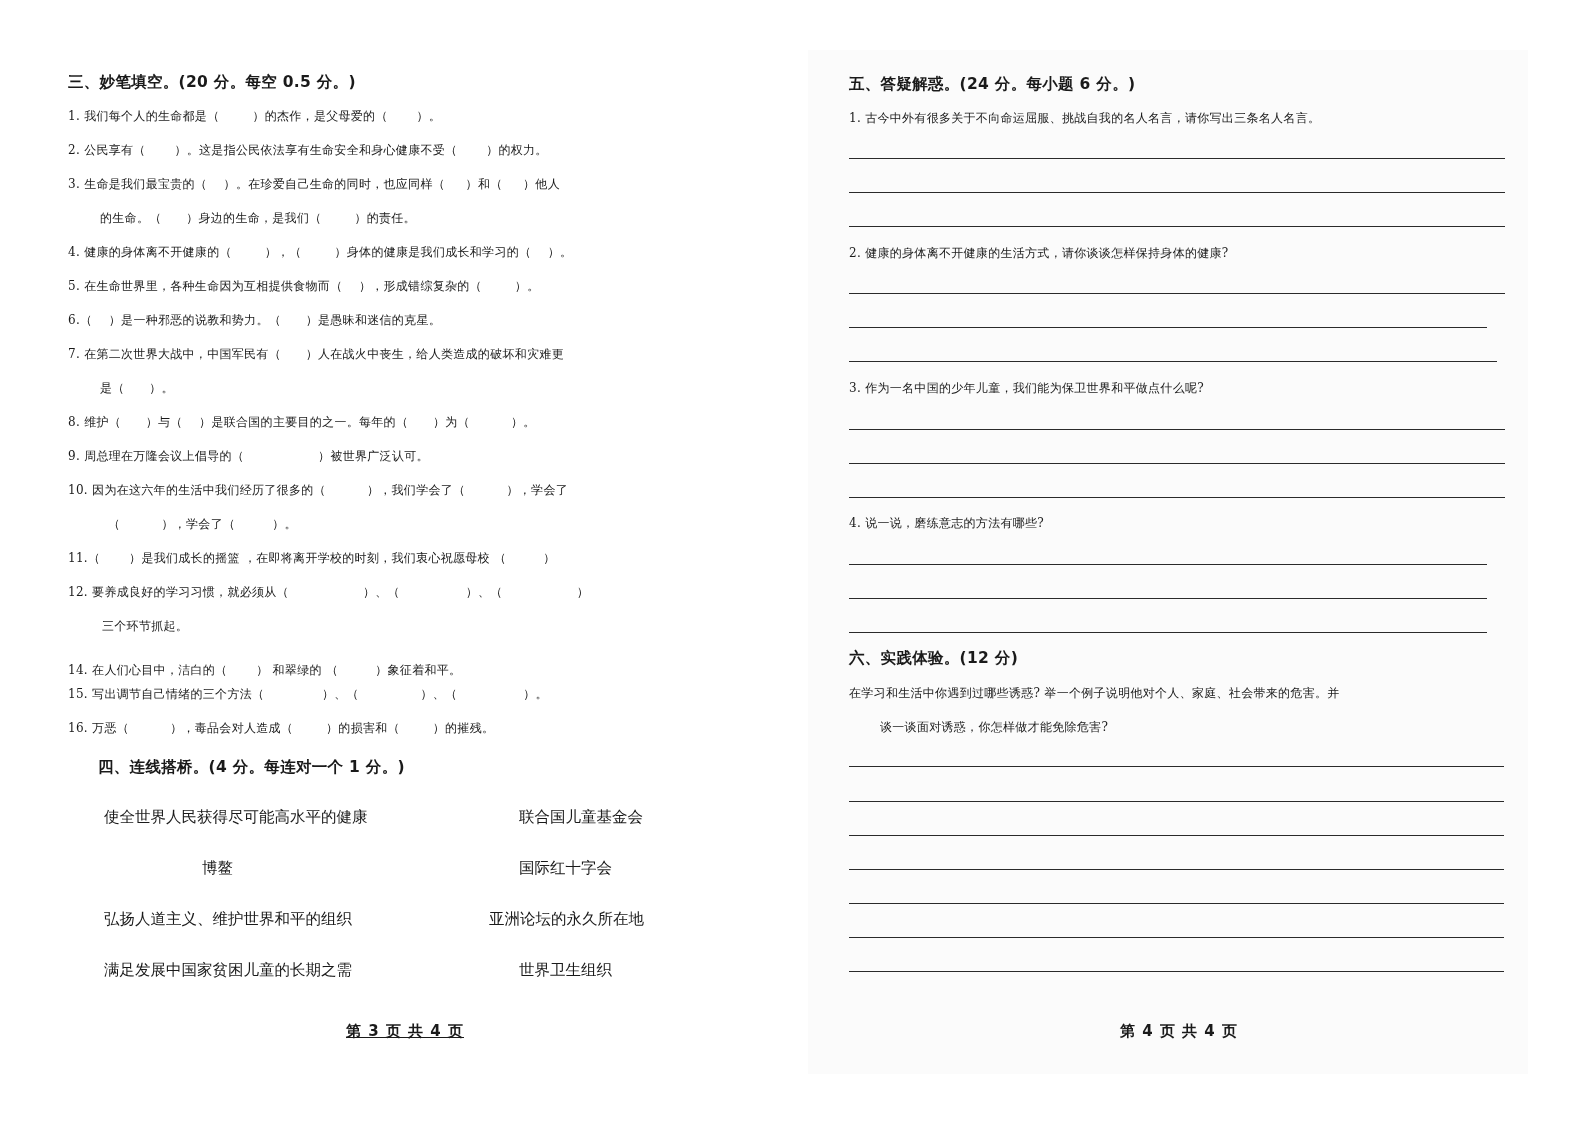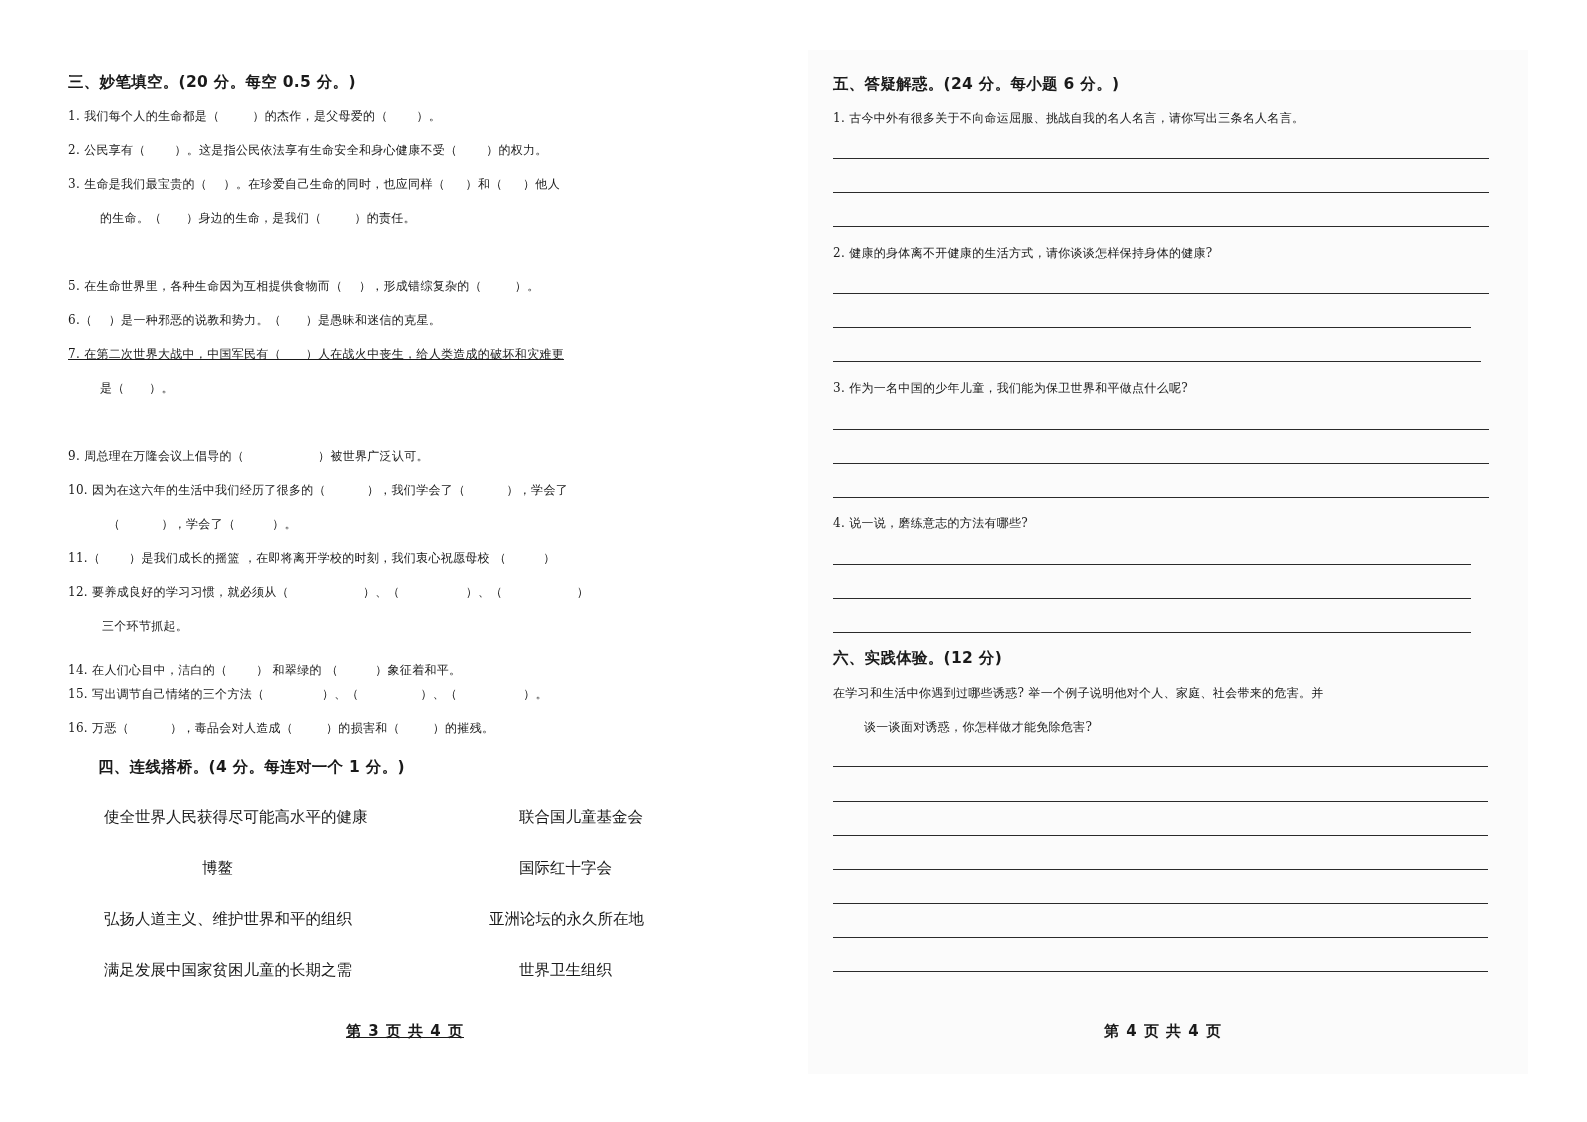--- a/index.html
+++ b/index.html
@@ -32,24 +32,26 @@
 </head>
 <body>
 
 <div class="page page-left">
   <div class="line-text heading" style="left:68px; top:72px;">三、妙笔填空。(20 分。每空 0.5 分。)</div>
 
   <div class="line-text" style="left:68px; top:106px;">1. 我们每个人的生命都是（        ）的杰作，是父母爱的（       ）。</div>
   <div class="line-text" style="left:68px; top:140px;">2. 公民享有（       ）。这是指公民依法享有生命安全和身心健康不受（       ）的权力。</div>
   <div class="line-text" style="left:68px; top:174px;">3. 生命是我们最宝贵的（    ）。在珍爱自己生命的同时，也应同样（     ）和（     ）他人</div>
   <div class="line-text" style="left:100px; top:208px;">的生命。（      ）身边的生命，是我们（        ）的责任。</div>
+  <div class="line-text" style="left:68px; top:242px;">4. 健康的身体离不开健康的（        ），（        ）身体的健康是我们成长和学习的（    ）。</div>
   <div class="line-text" style="left:68px; top:276px;">5. 在生命世界里，各种生命因为互相提供食物而（    ），形成错综复杂的（        ）。</div>
   <div class="line-text" style="left:68px; top:310px;">6.（    ）是一种邪恶的说教和势力。（      ）是愚昧和迷信的克星。</div>
-  <div class="line-text" style="left:68px; top:344px;text-decoration:underline;">7. 在第二次世界大战中，中国军民有（      ）人在战火中丧生，给人类造成的破坏和灾难更</div>
+  <div class="line-text" style="left:68px; top:344px;">7. 在第二次世界大战中，中国军民有（      ）人在战火中丧生，给人类造成的破坏和灾难更</div>
   <div class="line-text" style="left:100px; top:378px;">是（      ）。</div>
+  <div class="line-text" style="left:68px; top:412px;">8. 维护（      ）与（    ）是联合国的主要目的之一。每年的（      ）为（          ）。</div>
   <div class="line-text" style="left:68px; top:446px;">9. 周总理在万隆会议上倡导的（                  ）被世界广泛认可。</div>
   <div class="line-text" style="left:68px; top:480px;">10. 因为在这六年的生活中我们经历了很多的（          ），我们学会了（          ），学会了</div>
   <div class="line-text" style="left:108px; top:514px;">（          ），学会了（         ）。</div>
   <div class="line-text" style="left:68px; top:548px;">11.（       ）是我们成长的摇篮 ，在即将离开学校的时刻，我们衷心祝愿母校 （         ）</div>
   <div class="line-text" style="left:68px; top:582px;">12. 要养成良好的学习习惯，就必须从（                  ）、（                ）、（                  ）</div>
   <div class="line-text" style="left:102px; top:616px;">三个环节抓起。</div>
   <div class="line-text" style="left:68px; top:650px;margin-top:10px;">14. 在人们心目中，洁白的（       ） 和翠绿的 （         ）象征着和平。</div>
   <div class="line-text" style="left:68px; top:684px;">15. 写出调节自己情绪的三个方法（              ）、（               ）、（                ）。</div>
   <div class="line-text" style="left:68px; top:718px;">16. 万恶（          ），毒品会对人造成（        ）的损害和（        ）的摧残。</div>
 
@@ -62,21 +64,21 @@
 
   <div class="match-item" style="left:519px; top:807px;text-align:right;">联合国儿童基金会</div>
   <div class="match-item" style="left:519px; top:858px;">国际红十字会</div>
   <div class="match-item" style="left:489px; top:909px;">亚洲论坛的永久所在地</div>
   <div class="match-item" style="left:519px; top:960px;">世界卫生组织</div>
 
   <div class="footer" style="left:346px; top:1022px;text-decoration:underline;">第 3 页 共 4 页</div>
 </div>
 
 <div class="page-right-bg"></div>
-<div class="page" style="left:0; width:1320px; height:1122px;">
+<div class="page" style="left:16px; width:1320px; height:1122px;">
   <div class="line-text heading" style="left:833px; top:74px;">五、答疑解惑。(24 分。每小题 6 分。)</div>
 
   <div class="line-text" style="left:833px; top:108px;">1. 古今中外有很多关于不向命运屈服、挑战自我的名人名言，请你写出三条名人名言。</div>
   <div class="answer-line" style="left:833px; top:158px; width:656px;"></div>
   <div class="answer-line" style="left:833px; top:192px; width:656px;"></div>
   <div class="answer-line" style="left:833px; top:226px; width:656px;"></div>
 
   <div class="line-text" style="left:833px; top:243px;">2. 健康的身体离不开健康的生活方式，请你谈谈怎样保持身体的健康?</div>
   <div class="answer-line" style="left:833px; top:293px; width:656px;"></div>
   <div class="answer-line" style="left:833px; top:327px; width:638px;"></div>

